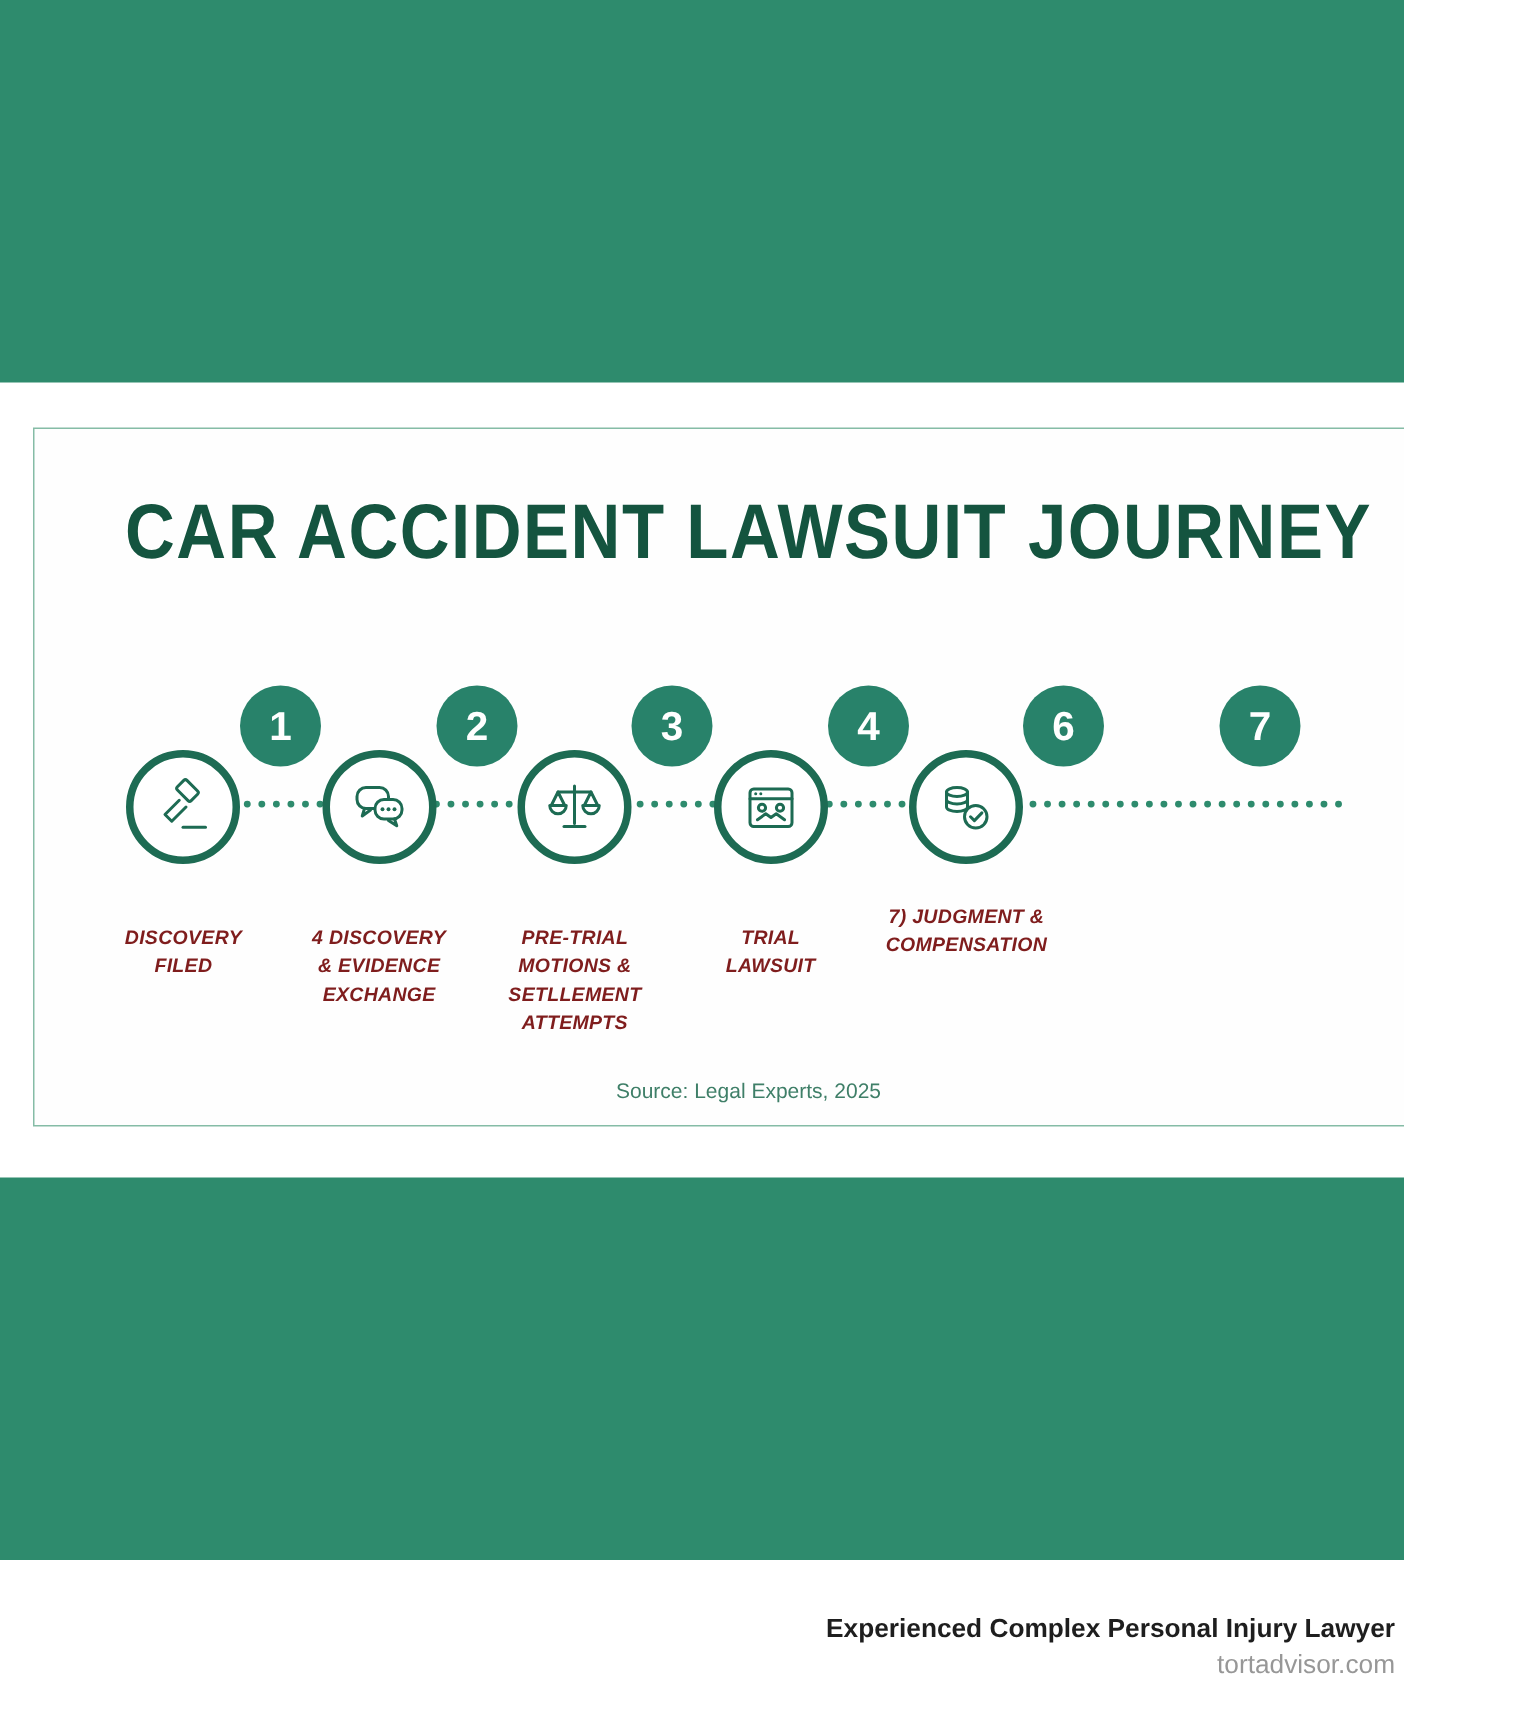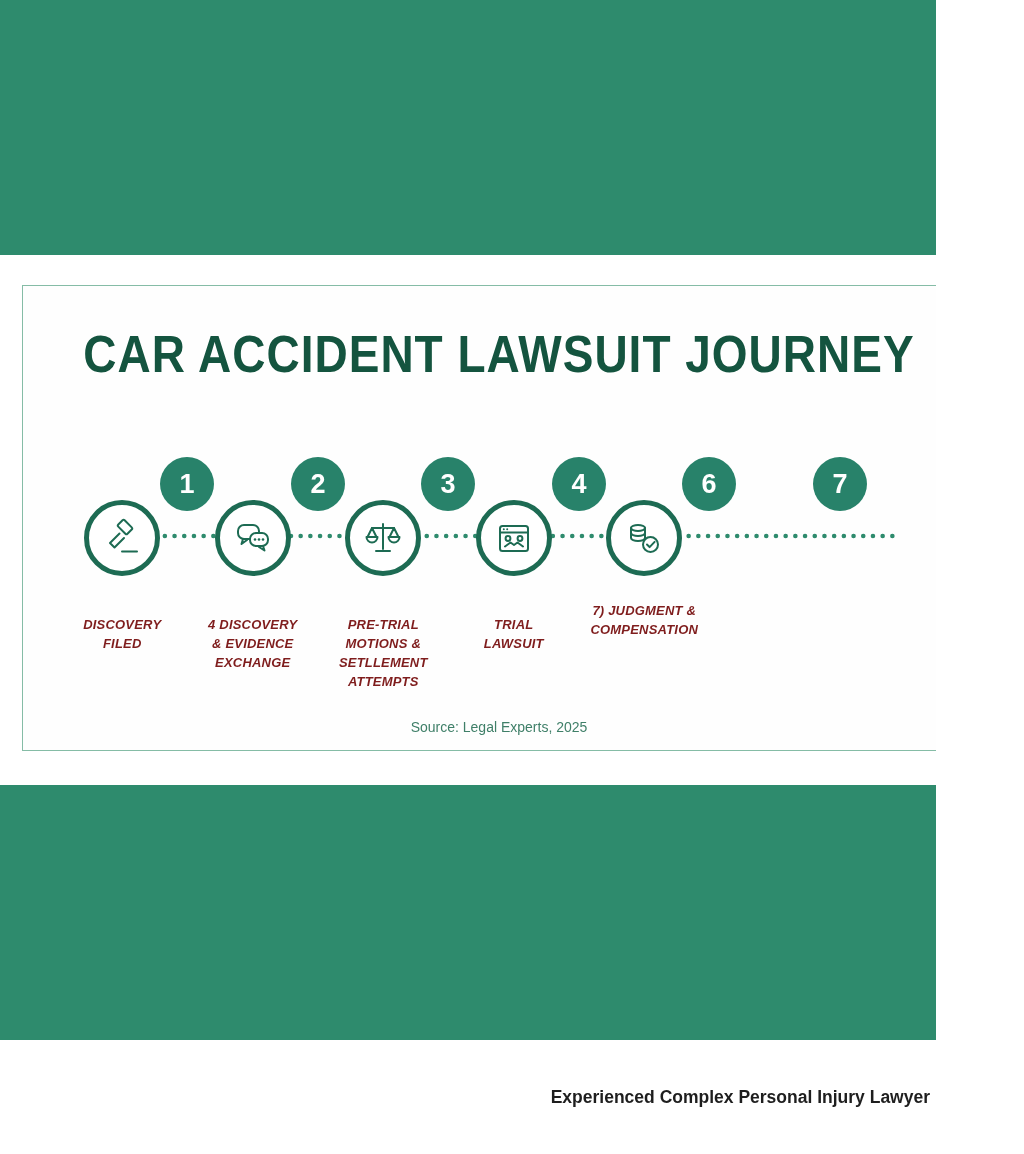--- a/index.html
+++ b/index.html
@@ -167,20 +167,21 @@
     </div>
 
     <div class="source">Source: Legal Experts, 2025</div>
   </div>
 
   <div class="band band-bottom"></div>
 
   <div class="footer">
     <div class="footer-text">
       <div class="tagline">Experienced Complex Personal Injury Lawyer</div>
+      <div class="website">tortadvisor.com</div>
     </div>
     <svg class="logo" width="62" height="78" viewBox="0 0 64 80">
       <path d="M32 2 L60 12 v26 c0 18-12 30-28 38 C16 68 4 56 4 38 V12 Z" fill="#2e8b6d" stroke="#20745a" stroke-width="2"></path>
       <g>
         <rect x="18" y="17" width="28" height="5" rx="1.5" fill="#ffffff"></rect>
         <rect x="21" y="24" width="22" height="3" rx="1.5" fill="#ffffff"></rect>
         <rect x="21" y="29" width="4" height="20" rx="2" fill="#ffffff"></rect>
         <rect x="30" y="29" width="4" height="20" rx="2" fill="#ffffff"></rect>
         <rect x="39" y="29" width="4" height="20" rx="2" fill="#ffffff"></rect>
         <rect x="21" y="51" width="22" height="3" rx="1.5" fill="#ffffff"></rect>

